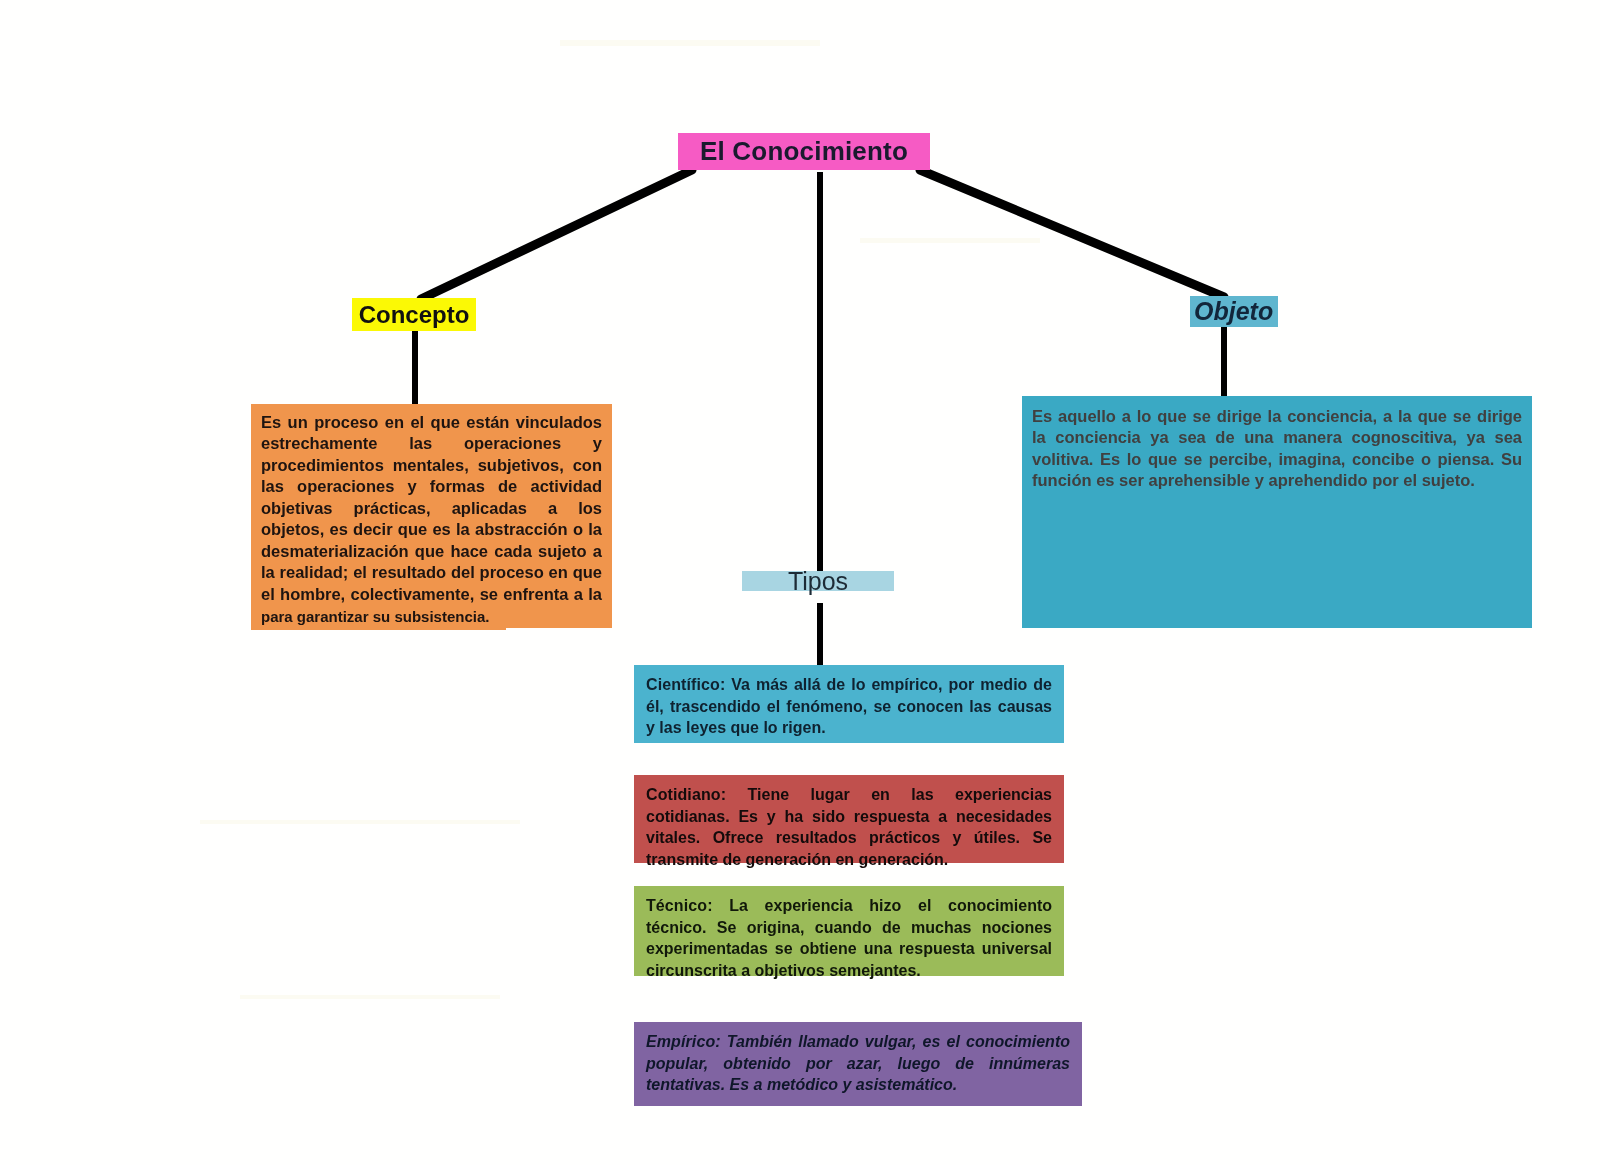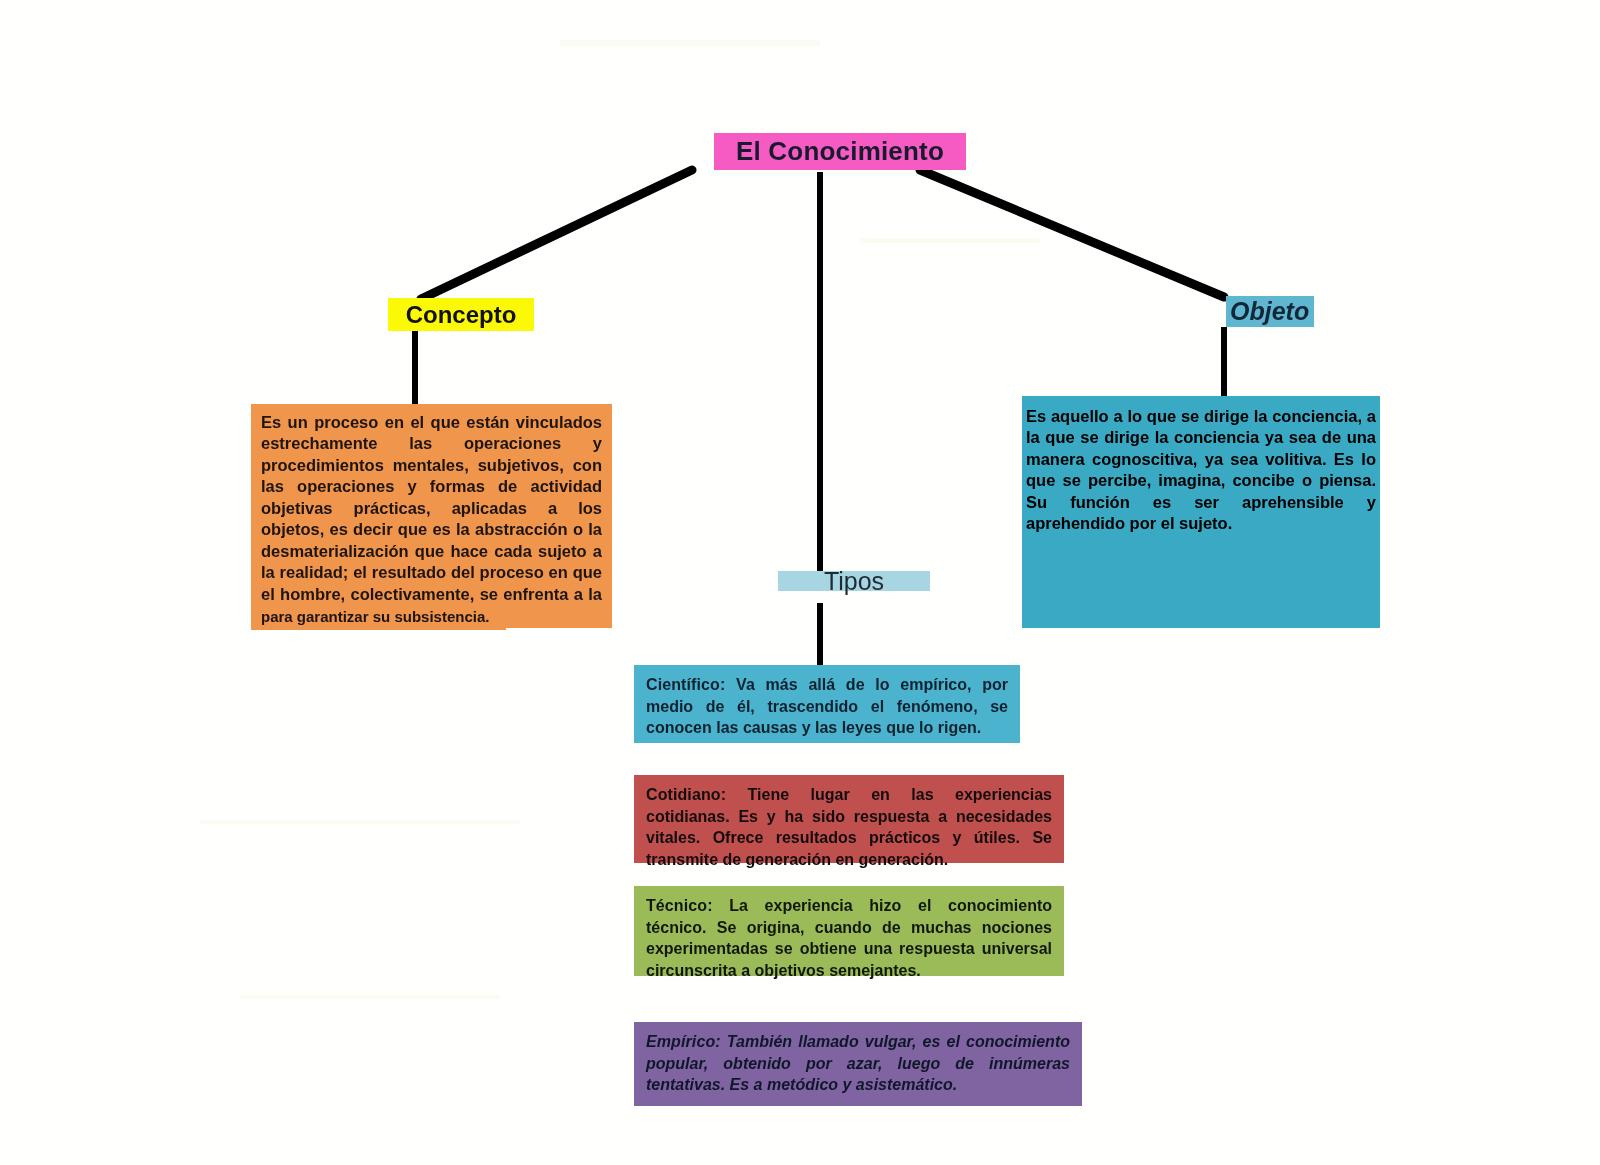--- a/index.html
+++ b/index.html
@@ -8,32 +8,32 @@
     background:#ffffff;
     font-family:"Liberation Sans", sans-serif;
     overflow:hidden;
   }
   #canvas{position:relative;width:1600px;height:1165px;background:#fffffe;}
 
   
   #links{position:absolute;left:0;top:0;width:1600px;height:1165px;}
 
   
-  .node{position:absolute;box-sizing:border-box;margin-left:36px;}
+  .node{position:absolute;box-sizing:border-box;}
 
   .title-node{
     display:flex;align-items:center;justify-content:center;
     font-weight:bold;color:#1a1a2e;white-space:nowrap;
   }
   #node-root{
     left:678px;top:133px;width:252px;height:37px;
     background:#f65bc4;font-size:26px;letter-spacing:.2px;
   }
   #node-concepto{
-    left:352px;top:298px;width:146px;height:33px;
+    left:352px;top:298px;width:124px;height:33px;
     background:#fbf905;font-size:24px;color:#111;
   }
   #node-objeto{
     left:1190px;top:296px;width:88px;height:31px;
     background:#5fb6cf;font-size:25px;color:#12263a;
     justify-content:flex-start;padding-left:4px;overflow:visible;
   }
   #node-objeto .lbl{position:relative;left:0;white-space:nowrap;font-style:italic;}
   #node-tipos{
     left:742px;top:571px;width:152px;height:20px;
@@ -61,38 +61,38 @@
   #box-concepto-tail{
     left:251px;top:604px;width:255px;height:26px;
     background:#f0954c;
   }
   #box-concepto-tail .t{
     position:absolute;left:10px;top:3px;
     font-size:15px;font-weight:bold;color:#1e1410;white-space:nowrap;
   }
 
   #box-objeto{
-    left:1022px;top:396px;width:358px;height:232px;
-    padding:10px 4px;
+    left:1022px;top:396px;width:510px;height:232px;
+    padding:10px 10px;
     background:#3aa9c4;
     font-size:16.5px;
-    color:#000000;
+    color:#404040;
   }
 
   .type-box{
     position:absolute;box-sizing:border-box;
     padding:9px 12px 8px 12px;
     text-align:justify;
     font-size:16px;
     line-height:1.35;
     font-weight:bold;
     color:#101018;
   }
   .type-box .key{font-weight:bold;letter-spacing:.1px;}
-  #box-cientifico{left:634px;top:665px;width:386px;height:78px;background:#4bb3ce;color:#0f2230;}
+  #box-cientifico{left:634px;top:665px;width:430px;height:78px;background:#4bb3ce;color:#0f2230;}
   #box-cotidiano {left:634px;top:775px;width:430px;height:88px;background:#c0504d;color:#140b0b;}
   #box-tecnico   {left:634px;top:886px;width:430px;height:90px;background:#9bbb59;color:#11180a;}
   #box-empirico  {left:634px;top:1022px;width:448px;height:84px;background:#8064a2;color:#0f172a;font-style:italic;}
 
   
   .artifact{position:absolute;background:#faf7e8;opacity:.55;}
 </style>
 </head>
 <body>
 

